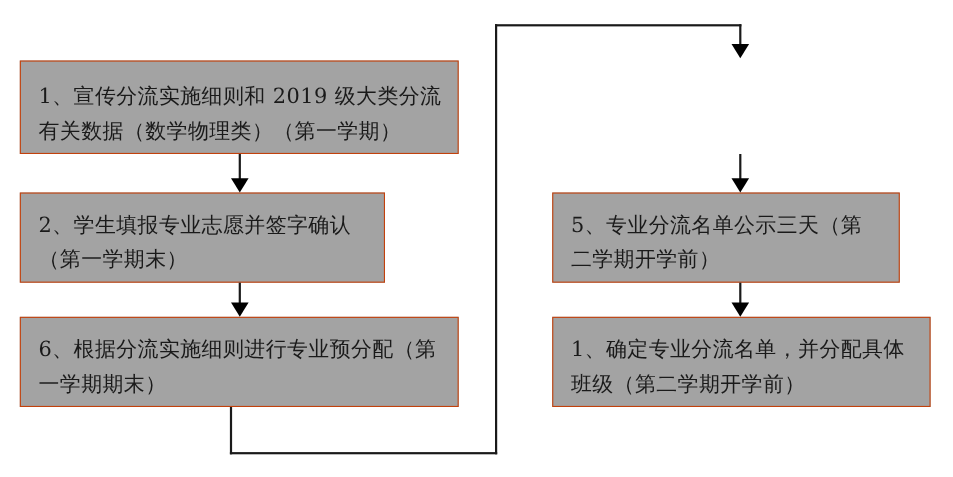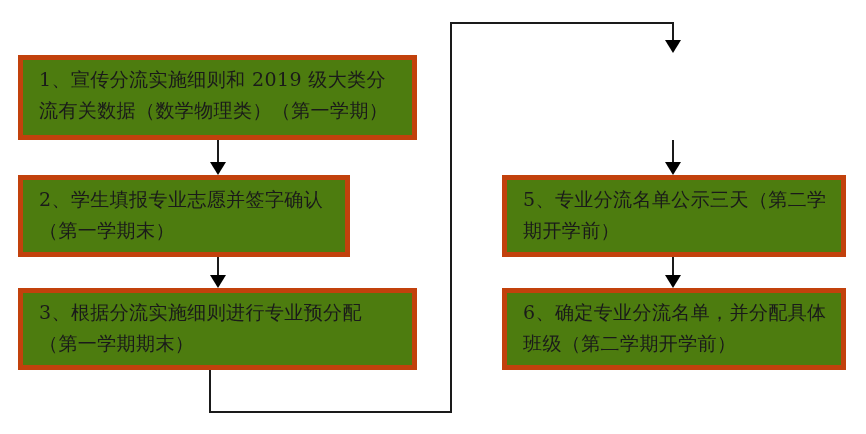--- a/index.html
+++ b/index.html
@@ -11,24 +11,24 @@
     position: relative;
     width: 866px;
     height: 434px;
     background: #ffffff;
     overflow: hidden;
     font-family: "DejaVu Serif", "Liberation Serif", serif;
   }
   .node {
     position: absolute;
     box-sizing: border-box;
-    border: 5px solid #c2410c;
-    background: #4d7c0f;
+    border: 1px solid #c2410c;
+    background: #a3a3a3;
     display: flex;
-    align-items: flex-start;
+    align-items: flex-end;
     padding: 4px 14px 4px 16px;
   }
   .node-label {
     font-size: 19px;
     line-height: 1.62;
     color: #1a1a1a;
     letter-spacing: 0.4px;
     text-align: left;
     width: 100%;
     font-family: "DejaVu Serif", "Liberation Serif", serif;
@@ -60,30 +60,30 @@
 
   <div class="node" style="left:18px; top:55px; width:399px; height:85px;">
     <div class="node-label">1、宣传分流实施细则和 2019 级大类分流有关数据（数学物理类）（第一学期）</div>
   </div>
 
   <div class="node" style="left:18px; top:175px; width:332px; height:82px;">
     <div class="node-label">2、学生填报专业志愿并签字确认（第一学期末）</div>
   </div>
 
   <div class="node" style="left:18px; top:288px; width:399px; height:82px;">
-    <div class="node-label">3、根据分流实施细则进行专业预分配（第一学期期末）</div>
+    <div class="node-label">6、根据分流实施细则进行专业预分配（第一学期期末）</div>
   </div>
 
 
-  <div class="node" style="left:502px; top:175px; width:344px; height:82px;">
+  <div class="node" style="left:502px; top:175px; width:316px; height:82px;">
     <div class="node-label">5、专业分流名单公示三天（第二学期开学前）</div>
   </div>
 
   <div class="node" style="left:502px; top:288px; width:344px; height:82px;">
-    <div class="node-label">6、确定专业分流名单，并分配具体班级（第二学期开学前）</div>
+    <div class="node-label">1、确定专业分流名单，并分配具体班级（第二学期开学前）</div>
   </div>
 
   <div class="conn-v" style="left:217px; top:140px; height:26px;"></div>
   <div class="arrow-down" style="left:210px; top:162px;"></div>
 
   <div class="conn-v" style="left:217px; top:257px; height:22px;"></div>
   <div class="arrow-down" style="left:210px; top:275px;"></div>
 
   <div class="conn-v" style="left:672px; top:140px; height:26px;"></div>
   <div class="arrow-down" style="left:665px; top:162px;"></div>

